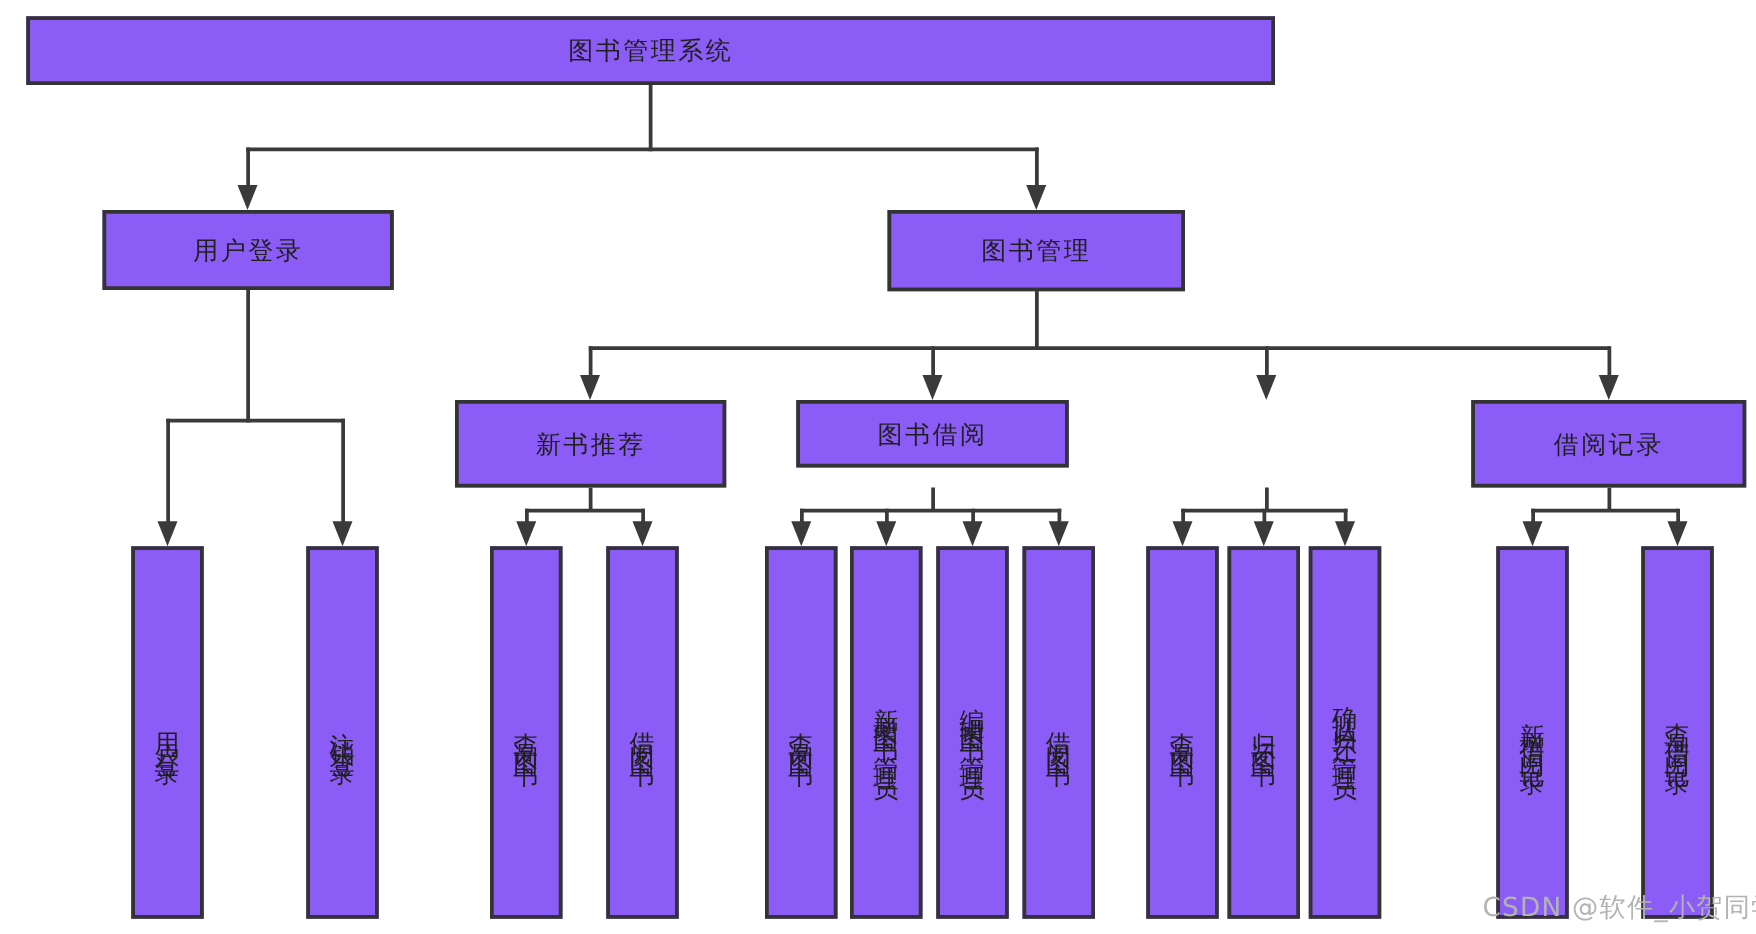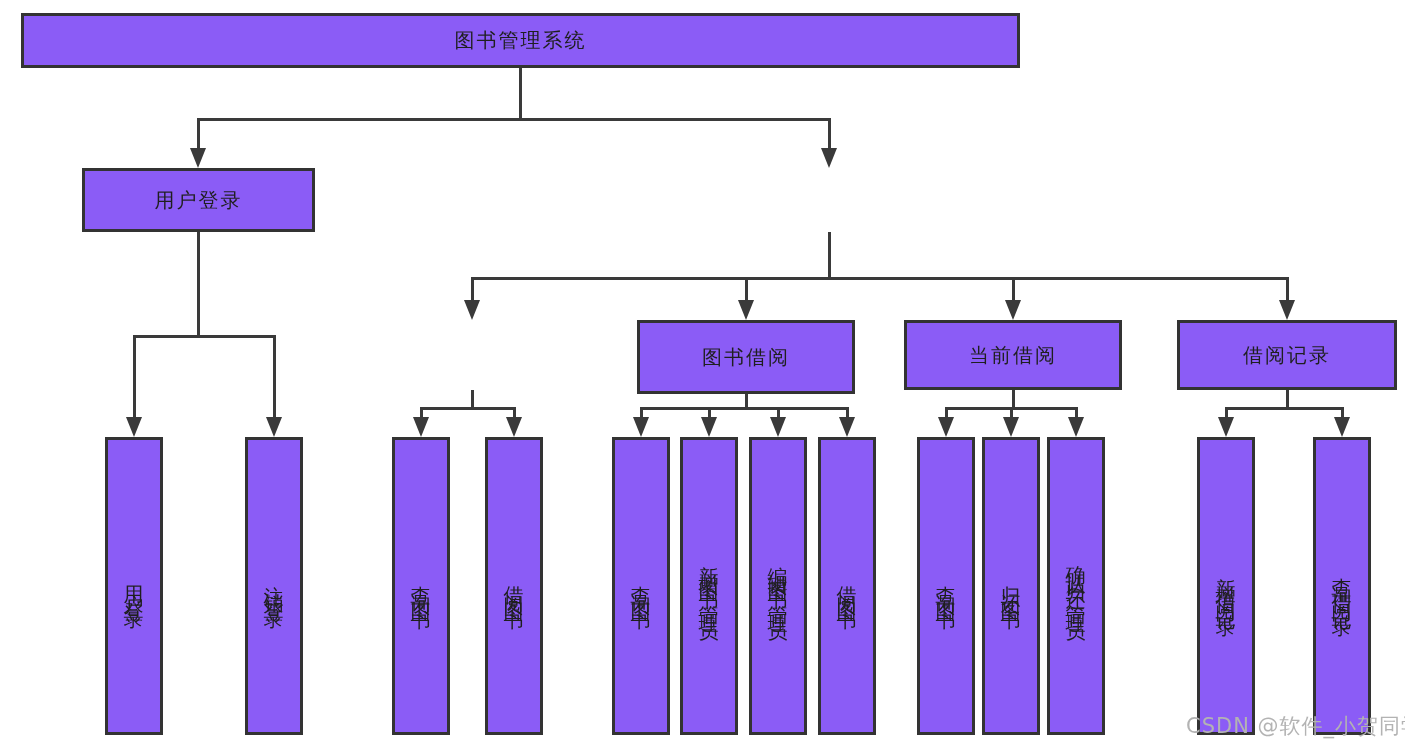--- a/index.html
+++ b/index.html
@@ -108,23 +108,24 @@
   <div class="v" style="left:1286px;top:390px;height:19px;"></div>
   <div class="h" style="left:1225px;top:407px;width:118px;"></div>
   <div class="v" style="left:1225px;top:407px;height:12px;"></div>
   <div class="v" style="left:1341px;top:407px;height:12px;"></div>
   <div class="arrow" style="left:1218px;top:417px;"></div>
   <div class="arrow" style="left:1334px;top:417px;"></div>
 
   <div class="node" style="left:21px;top:13px;width:999px;height:55px;">图书管理系统</div>
 
   <div class="node" style="left:82px;top:168px;width:233px;height:64px;">用户登录</div>
+  <div class="node" style="left:710px;top:168px;width:238px;height:65px;">图书管理</div>
 
-  <div class="node" style="left:637px;top:320px;width:218px;height:74px;">图书借阅</div>
-  <div class="node" style="left:904px;top:320px;width:218px;height:70px;">当前借阅</div>
+  <div class="node" style="left:364px;top:320px;width:217px;height:70px;">新书推荐</div>
+  <div class="node" style="left:637px;top:320px;width:218px;height:54px;">图书借阅</div>
   <div class="node" style="left:1177px;top:320px;width:220px;height:70px;">借阅记录</div>
 
   <div class="node leafbox" style="left:105px;top:437px;width:58px;height:298px;">
     <span class="vtext">用户登录</span>
   </div>
   <div class="node leafbox" style="left:245px;top:437px;width:58px;height:298px;">
     <span class="vtext">注销登录</span>
   </div>
 
   <div class="node leafbox" style="left:392px;top:437px;width:58px;height:298px;">

